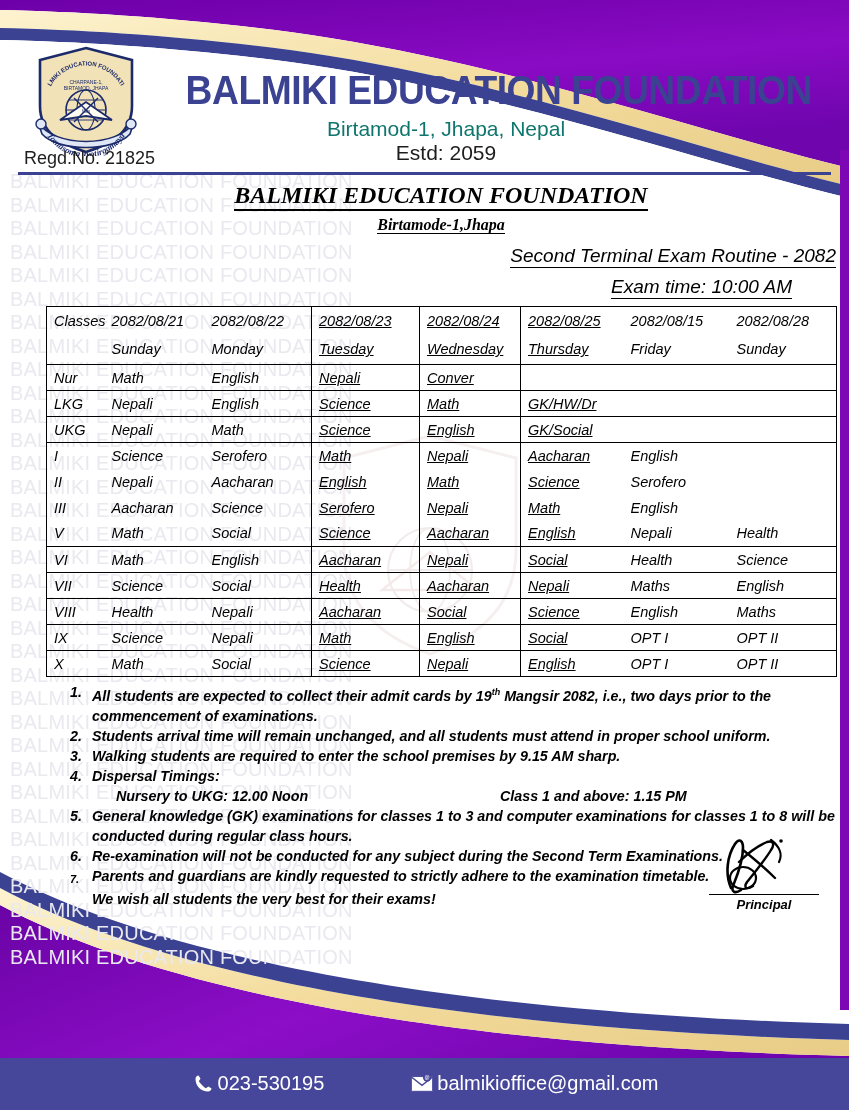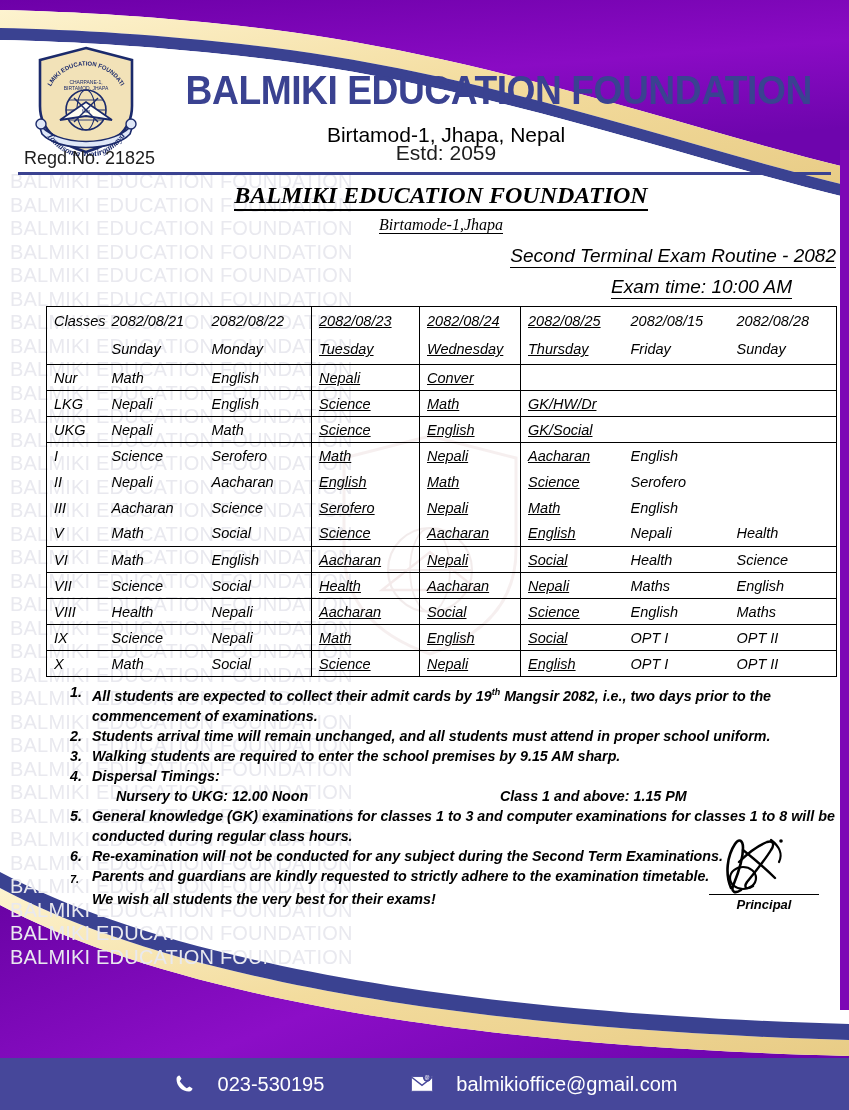--- a/index.html
+++ b/index.html
@@ -98,25 +98,25 @@
     letter-spacing: -0.5px;
     color: #3a4291;
     transform: scaleX(0.93);
     transform-origin: center;
     white-space: nowrap;
   }
 
   #school-address {
     position: absolute;
     left: 148px;
-    top: 92px;
+    top: 86px;
     width: 560px;
     text-align: center;
     font-size: 21px;
-    color: #000000;
+    color: #0f766e;
     line-height: 25px;
   }
 
   #school-estd {
     position: absolute;
     left: 148px;
     top: 110px;
     width: 560px;
     text-align: center;
     font-size: 21px;
@@ -159,21 +159,21 @@
     font-style: italic;
     font-size: 24px;
     color: #000;
     line-height: 30px;
   }
   .doc-title span { border-bottom: 2px solid #000; padding-bottom: 1px; }
 
   .doc-sub {
     text-align: center;
     font-family: "Liberation Serif", serif;
-    font-weight: 400;
+    font-weight: 700;
     font-style: italic;
     font-size: 16px;
     color: #000;
     line-height: 22px;
     margin-top: 4px;
   }
   .doc-sub span { border-bottom: 1.5px solid #000; }
 
   .doc-sub2 {
     text-align: right;
@@ -325,22 +325,22 @@
     height: 52px;
     background: #46479a;
     z-index: 7;
     display: flex;
     align-items: center;
     justify-content: center;
     gap: 86px;
   }
   .footer-item {
     display: flex;
-    align-items: center;
-    gap: 22px;
+    align-items: flex-start;
+    gap: 3px;
     color: #ffffff;
     font-size: 20px;
     font-family: "Liberation Sans", sans-serif;
   }
   .footer-icon { display: inline-flex; width: 24px; height: 24px; }
 </style>
 </head>
 <body>
 
 <div id="page">

